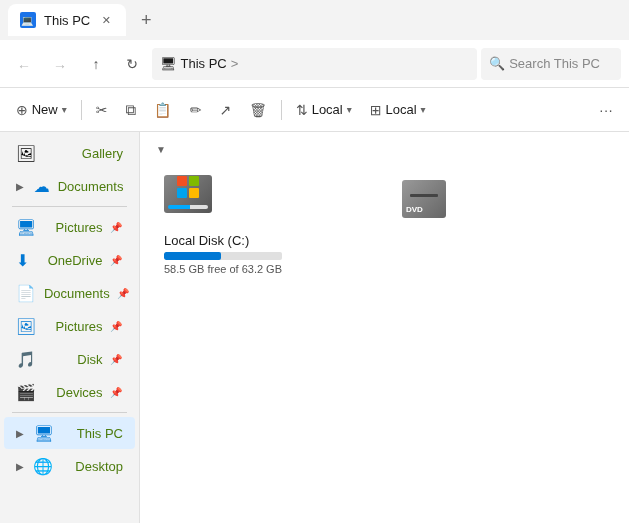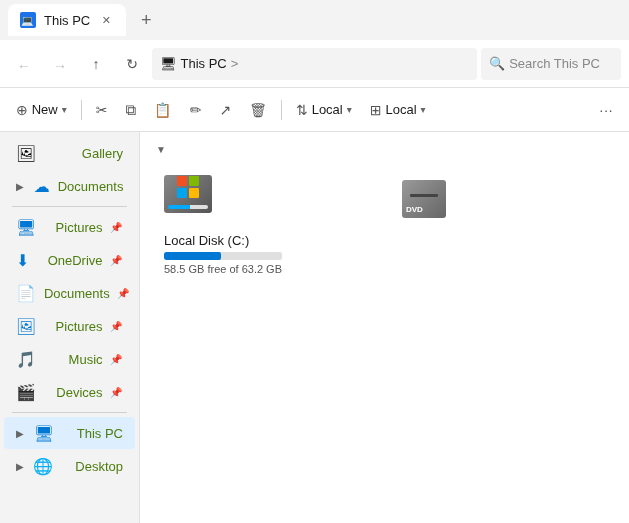--- a/index.html
+++ b/index.html
@@ -234,21 +234,21 @@
       <span class="item-label">Documents</span>
       <span class="pin-icon">📌</span>
     </div>
     <div class="sidebar-item">
       <span class="item-icon" style="color:#0078d4;">🖼</span>
       <span class="item-label">Pictures</span>
       <span class="pin-icon">📌</span>
     </div>
     <div class="sidebar-item">
       <span class="item-icon" style="color:#e07000;">🎵</span>
-      <span class="item-label">Music</span>
+      <span class="item-label">Disk</span>
       <span class="pin-icon">📌</span>
     </div>
     <div class="sidebar-item">
       <span class="item-icon" style="color:#7b2cb5;">🎬</span>
       <span class="item-label">Devices</span>
       <span class="pin-icon">📌</span>
     </div>
 
     <div class="sidebar-divider"></div>
 

